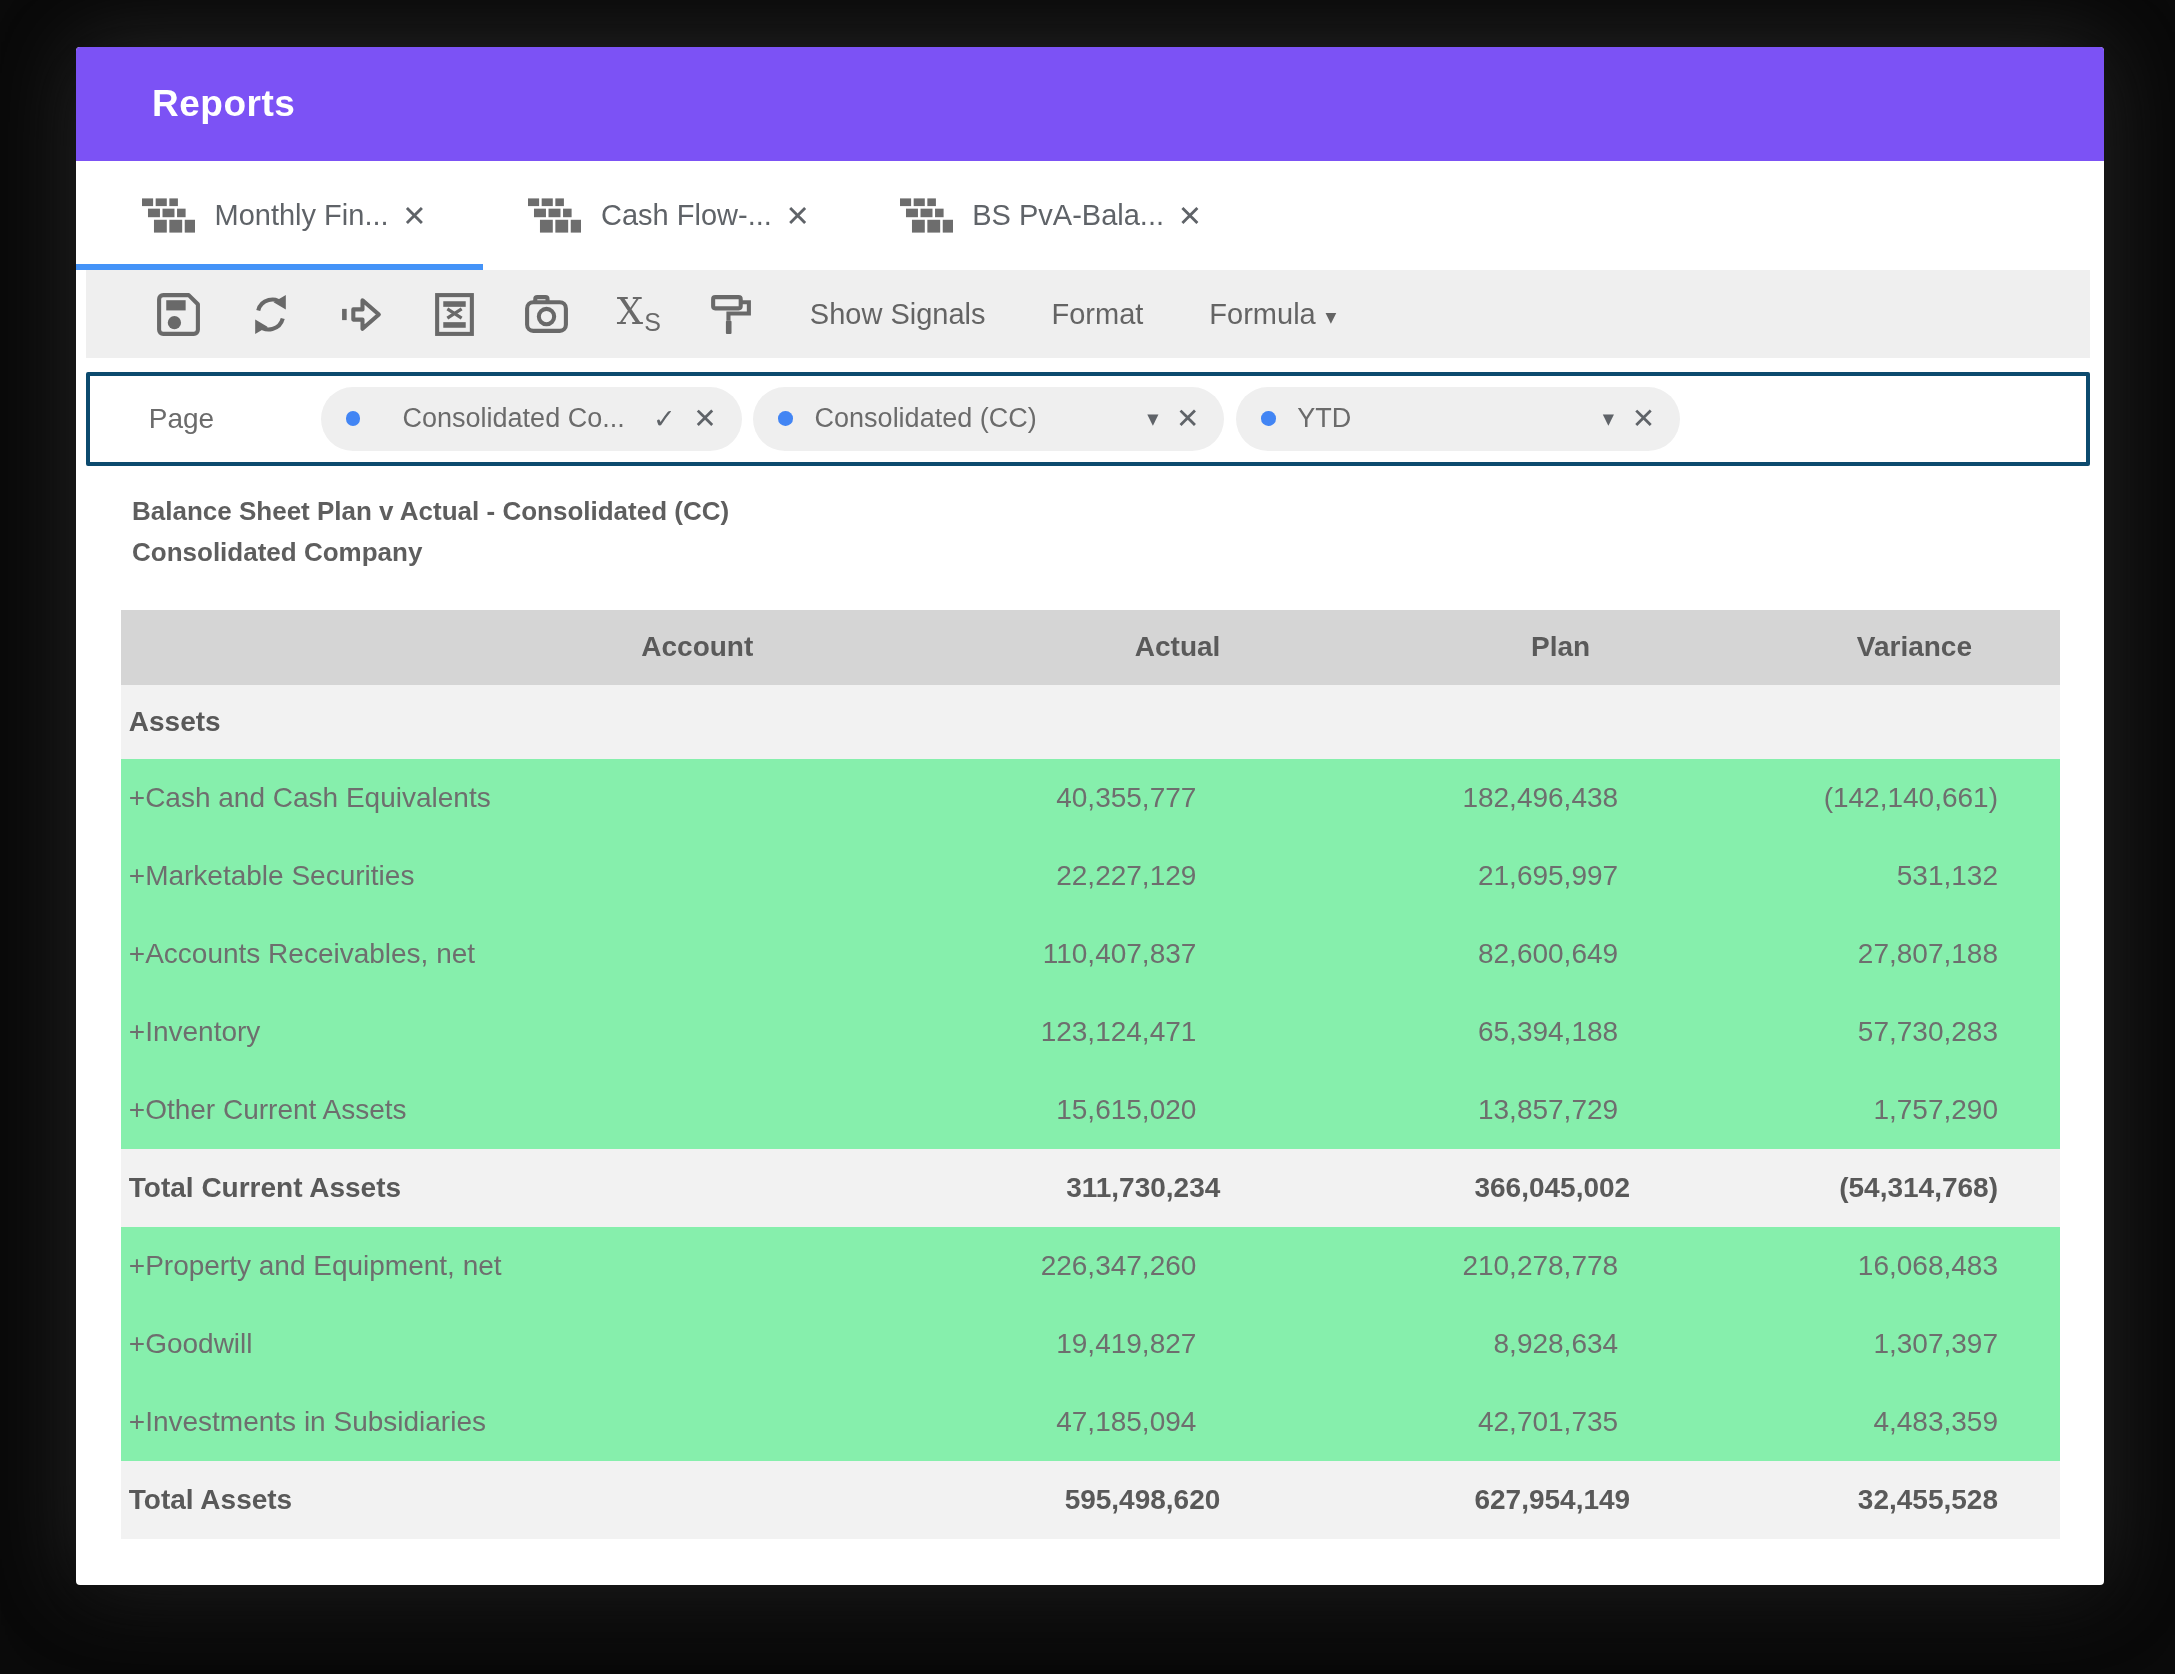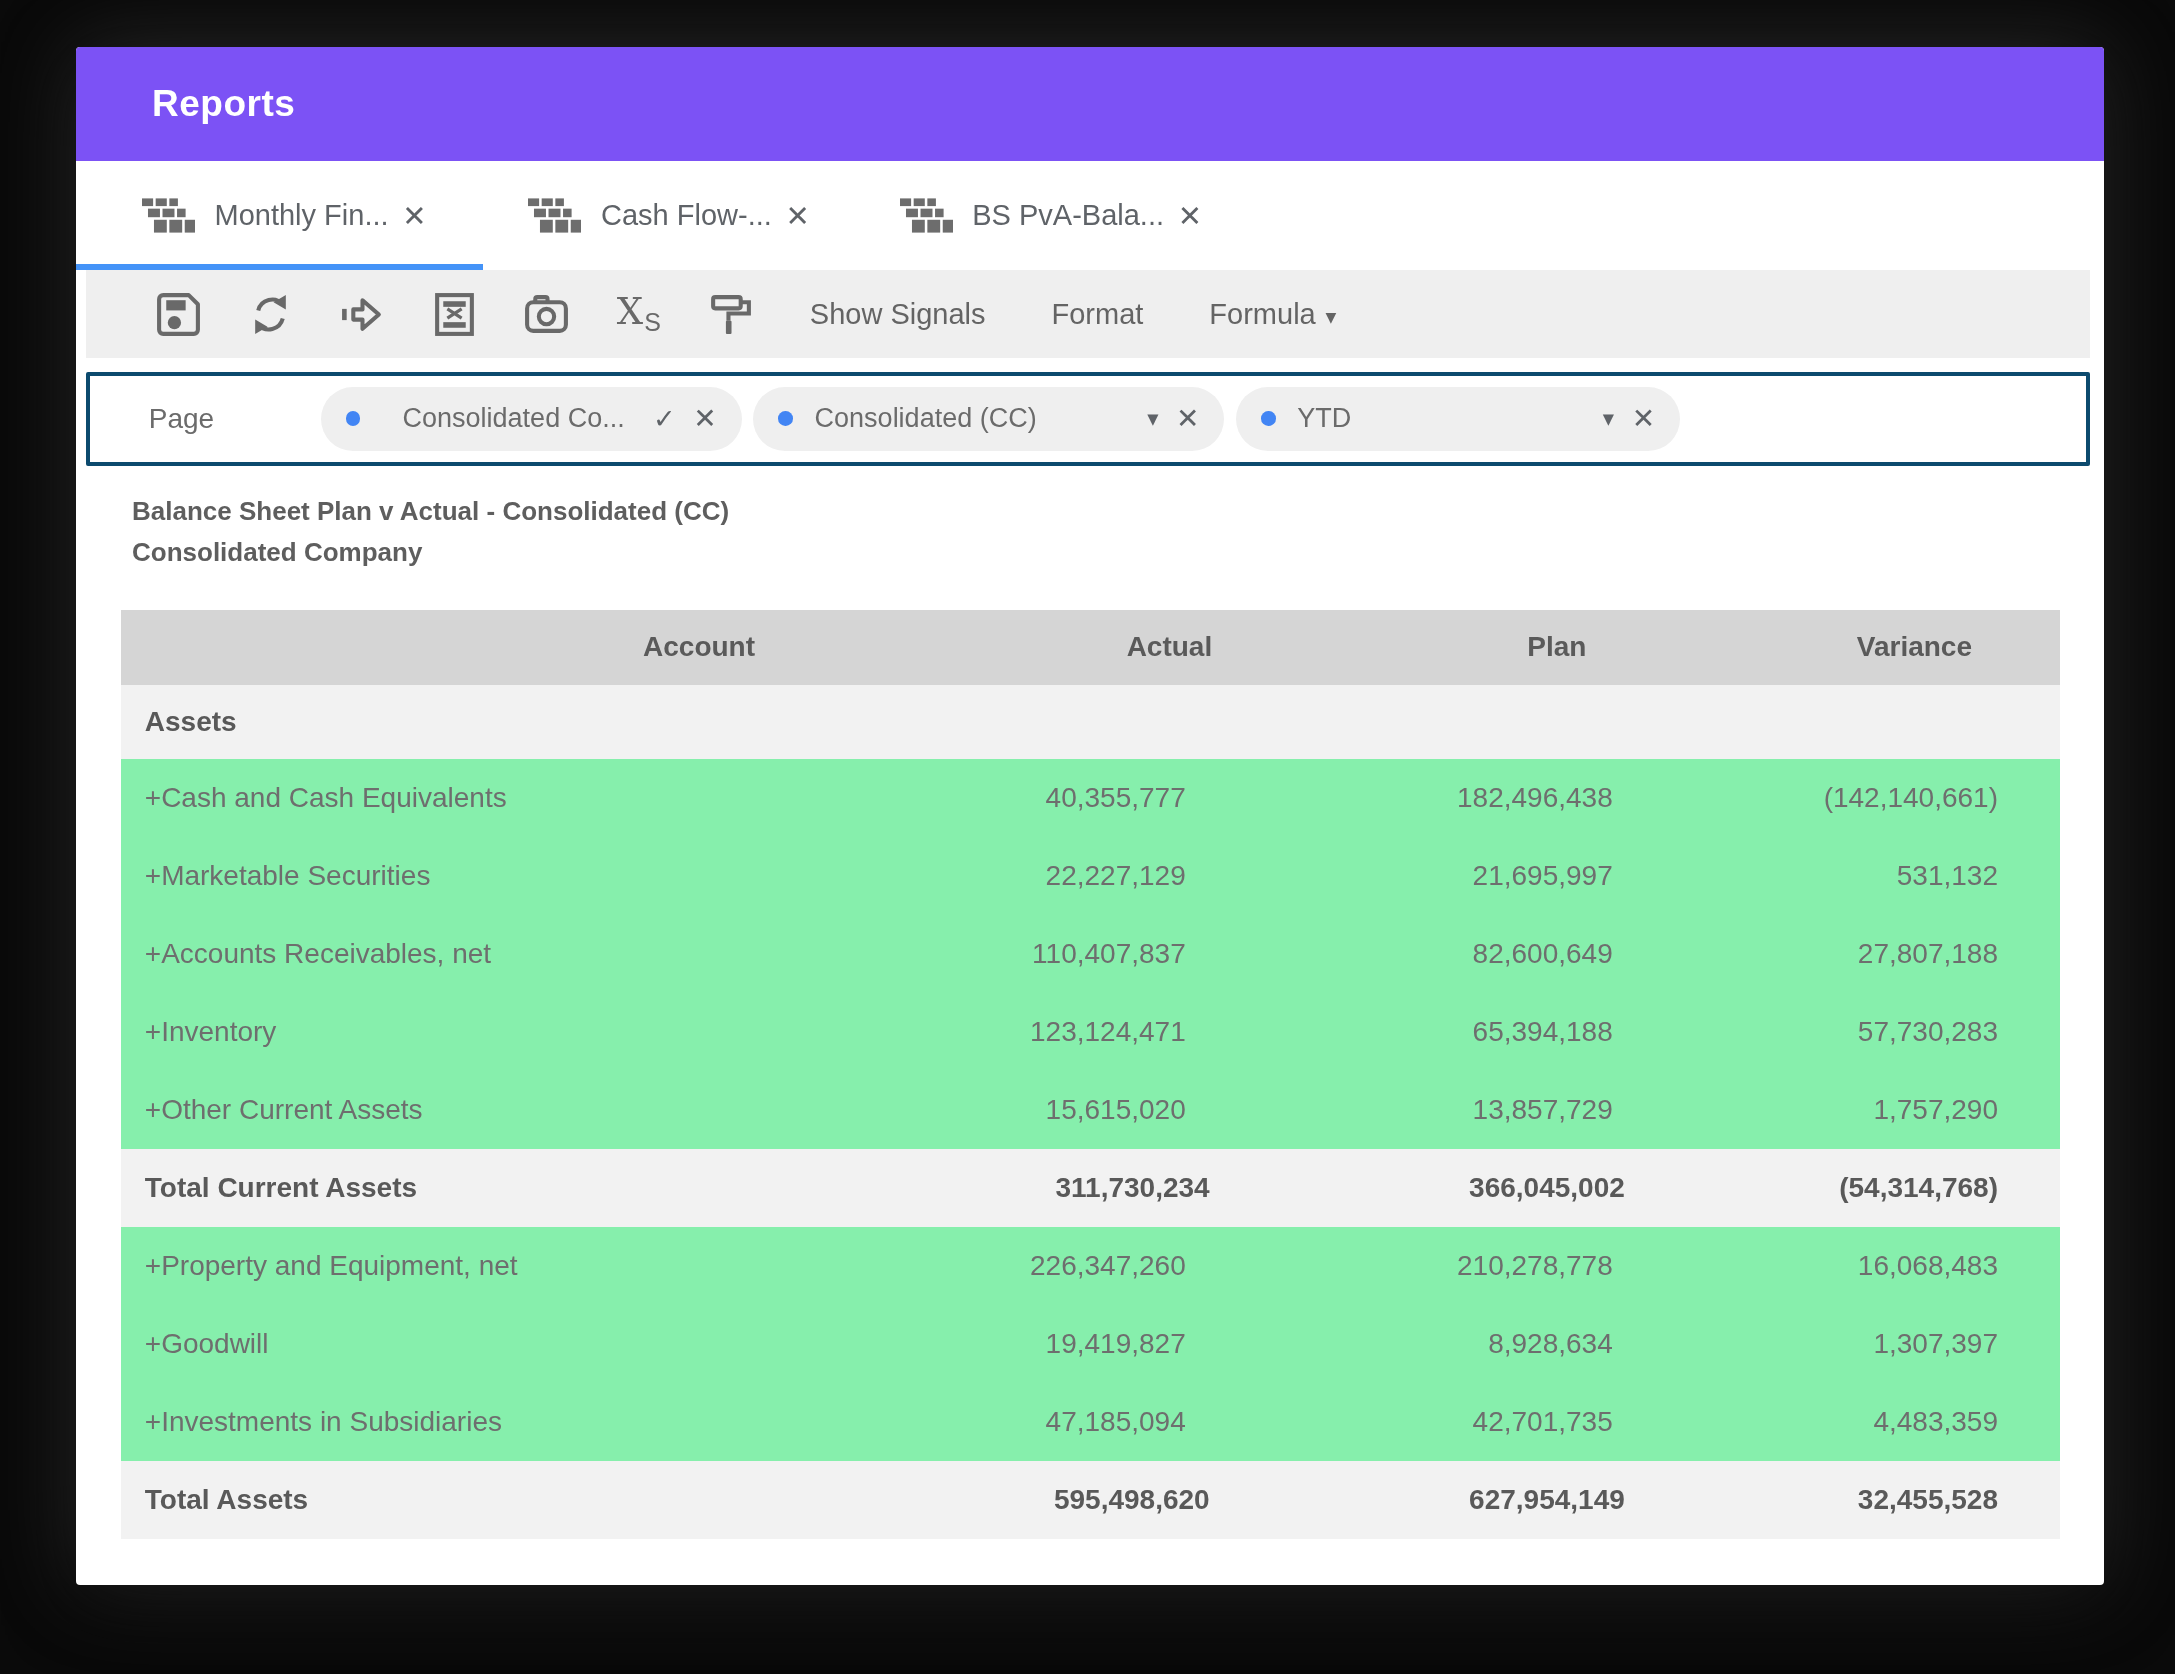--- a/index.html
+++ b/index.html
@@ -66,21 +66,21 @@
   .pill-mid-icon.caret{font-size:22.4px;}
   .pill-close{font-size:28px;color:#5f6368;}
   
   .report-titles{margin:25px 0 0 56px;}
   .report-line{font-size:26px;font-weight:700;color:#5e5e5e;line-height:41px;}
   
   .rtable{margin:37px 44px 0 45px;width:1939px;}
   .trow{display:flex;align-items:center;}
   .thead{height:75px;background:#d5d5d5;}
   .thead .cell{font-weight:700;color:#5a5a5a;}
-  .cell{font-size:28px;color:#6e6e6e;box-sizing:border-box;white-space:nowrap;margin-left:16px;}
+  .cell{font-size:28px;color:#6e6e6e;box-sizing:border-box;white-space:nowrap;}
   .c-account{width:864px;padding-left:7.8px;text-align:left;}
   .c-actual{width:371px;text-align:right;padding-right:135px;}
   .c-plan{width:371px;text-align:right;padding-right:96px;}
   .c-variance{width:334px;text-align:right;padding-right:62px;}
   .thead .c-account{text-align:center;padding-left:289px;}
   .thead .c-plan{padding-right:136px;}
   .thead .c-variance{padding-right:88px;}
   .trow.data{height:78px;background:#86efac;gap:24px;}
   .trow.section{height:74px;background:#f2f2f2;}
   .trow.total{height:78px;background:#f2f2f2;}

